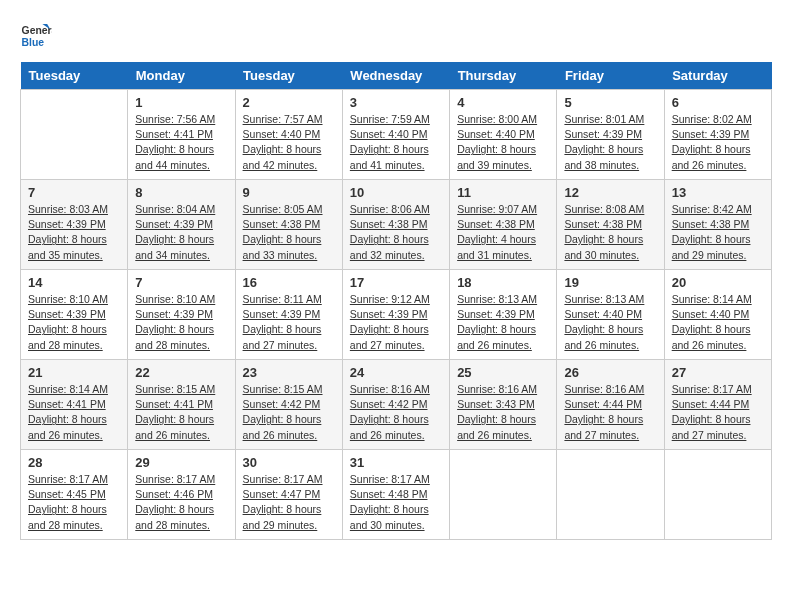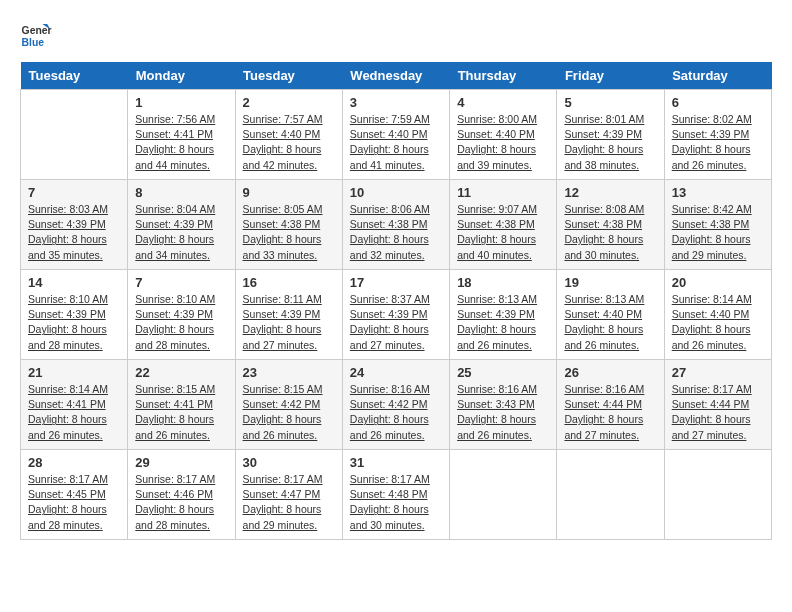--- a/index.html
+++ b/index.html
@@ -150,21 +150,21 @@
         <td>
           <span class="day-num">9</span>
           <div class="cell-info"><span>Sunrise: 8:05 AM</span><br><span>Sunset: 4:38 PM</span><br><span>Daylight: 8 hours and 33 minutes.</span></div>
         </td>
         <td>
           <span class="day-num">10</span>
           <div class="cell-info"><span>Sunrise: 8:06 AM</span><br><span>Sunset: 4:38 PM</span><br><span>Daylight: 8 hours and 32 minutes.</span></div>
         </td>
         <td>
           <span class="day-num">11</span>
-          <div class="cell-info"><span>Sunrise: 9:07 AM</span><br><span>Sunset: 4:38 PM</span><br><span>Daylight: 8 hours and 40 minutes.</span></div>
+          <div class="cell-info"><span>Sunrise: 9:07 AM</span><br><span>Sunset: 4:38 PM</span><br><span>Daylight: 4 hours and 31 minutes.</span></div>
         </td>
         <td>
           <span class="day-num">12</span>
           <div class="cell-info"><span>Sunrise: 8:08 AM</span><br><span>Sunset: 4:38 PM</span><br><span>Daylight: 8 hours and 30 minutes.</span></div>
         </td>
         <td>
           <span class="day-num">13</span>
           <div class="cell-info"><span>Sunrise: 8:42 AM</span><br><span>Sunset: 4:38 PM</span><br><span>Daylight: 8 hours and 29 minutes.</span></div>
         </td>
       </tr>
@@ -176,21 +176,21 @@
         <td>
           <span class="day-num">7</span>
           <div class="cell-info"><span>Sunrise: 8:10 AM</span><br><span>Sunset: 4:39 PM</span><br><span>Daylight: 8 hours and 28 minutes.</span></div>
         </td>
         <td>
           <span class="day-num">16</span>
           <div class="cell-info"><span>Sunrise: 8:11 AM</span><br><span>Sunset: 4:39 PM</span><br><span>Daylight: 8 hours and 27 minutes.</span></div>
         </td>
         <td>
           <span class="day-num">17</span>
-          <div class="cell-info"><span>Sunrise: 8:37 AM</span><br><span>Sunset: 4:39 PM</span><br><span>Daylight: 8 hours and 27 minutes.</span></div>
+          <div class="cell-info"><span>Sunrise: 9:12 AM</span><br><span>Sunset: 4:39 PM</span><br><span>Daylight: 8 hours and 27 minutes.</span></div>
         </td>
         <td>
           <span class="day-num">18</span>
           <div class="cell-info"><span>Sunrise: 8:13 AM</span><br><span>Sunset: 4:39 PM</span><br><span>Daylight: 8 hours and 26 minutes.</span></div>
         </td>
         <td>
           <span class="day-num">19</span>
           <div class="cell-info"><span>Sunrise: 8:13 AM</span><br><span>Sunset: 4:40 PM</span><br><span>Daylight: 8 hours and 26 minutes.</span></div>
         </td>
         <td>

